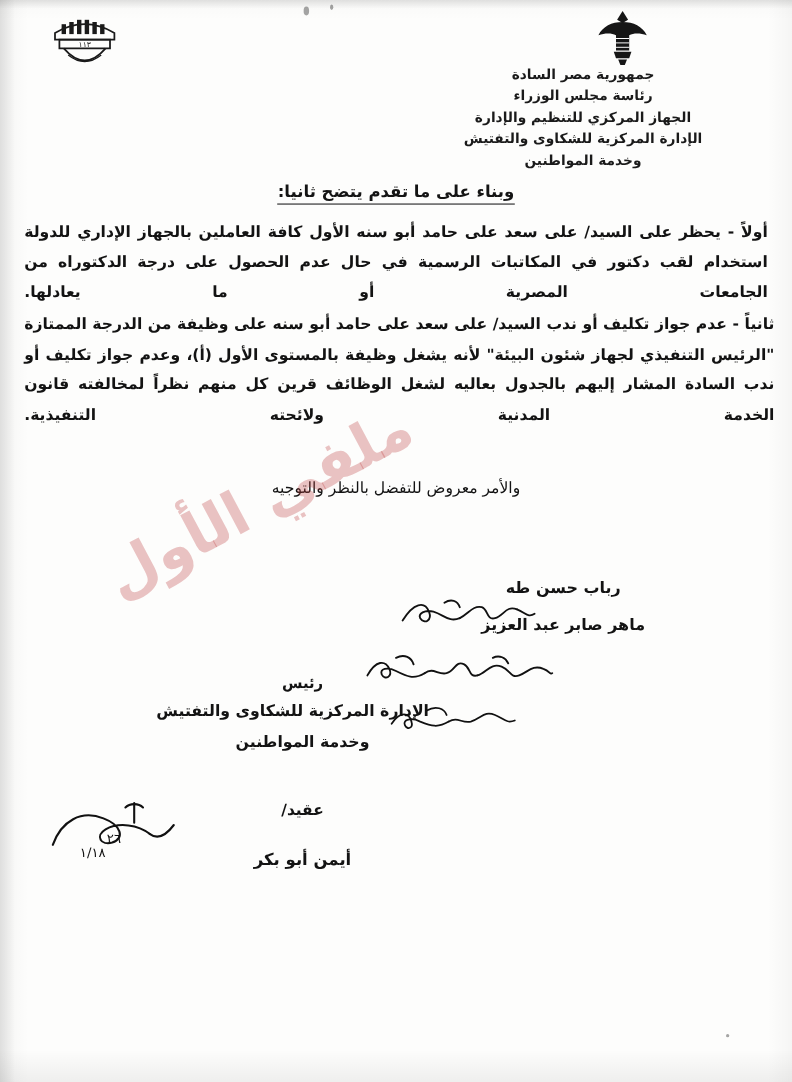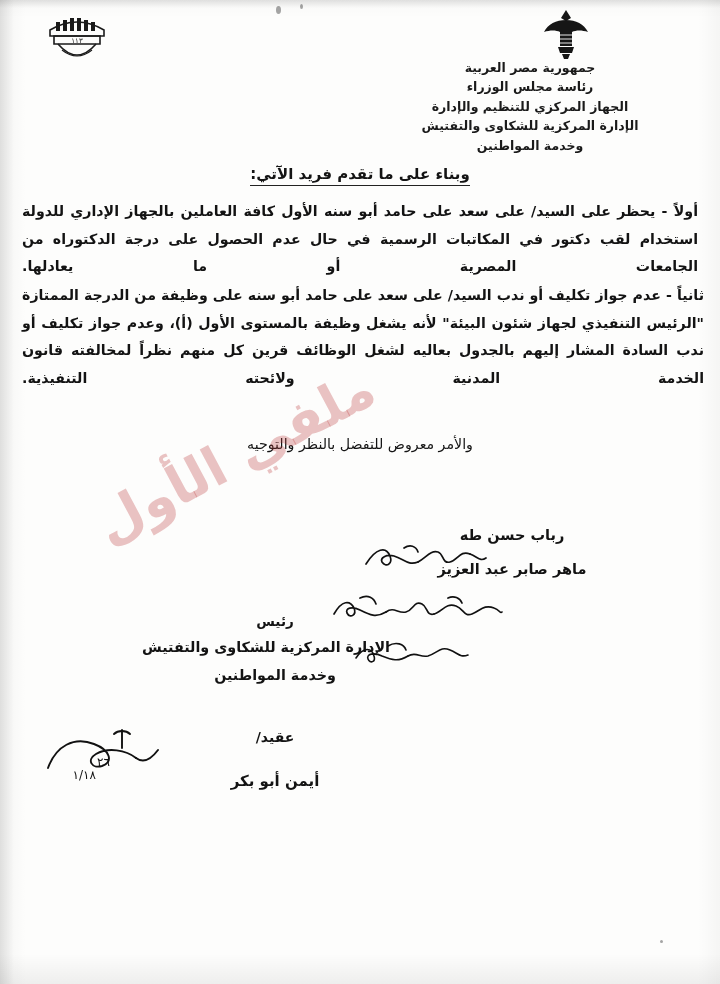--- a/index.html
+++ b/index.html
@@ -224,29 +224,29 @@
       </g>
       <g fill="none" stroke="#ffffff" stroke-width="0.9">
         <path d="M22 29 H34"></path>
         <path d="M22 33 H34"></path>
         <path d="M22 37 H34"></path>
       </g>
     </svg>
   </div>
 
   <div class="header-lines">
-    <div>جمهورية مصر العربية</div>
+    <div>جمهورية مصر السادة</div>
     <div>رئاسة مجلس الوزراء</div>
     <div>الجهاز المركزي للتنظيم والإدارة</div>
     <div>الإدارة المركزية للشكاوى والتفتيش</div>
     <div>وخدمة المواطنين</div>
   </div>
 
   <div class="title-line">
-    <span class="u">وبناء على ما تقدم فريد الآتي:</span>
+    <span class="u">وبناء على ما تقدم يتضح ثانيا:</span>
   </div>
 
   <div class="para p1">أولاً - يحظر على السيد/ على سعد على حامد أبو سنه الأول كافة العاملين بالجهاز الإداري للدولة استخدام لقب دكتور في المكاتبات الرسمية في حال عدم الحصول على درجة الدكتوراه من الجامعات المصرية أو ما يعادلها.</div>
   <div class="para p2">ثانياً - عدم جواز تكليف أو ندب السيد/ على سعد على حامد أبو سنه على وظيفة من الدرجة الممتازة "الرئيس التنفيذي لجهاز شئون البيئة" لأنه يشغل وظيفة بالمستوى الأول (أ)، وعدم جواز تكليف أو ندب السادة المشار إليهم بالجدول بعاليه لشغل الوظائف قرين كل منهم نظراً لمخالفته قانون الخدمة المدنية ولائحته التنفيذية.</div>
 
   <div class="closing">والأمر معروض للتفضل بالنظر والتوجيه</div>
 
   <div class="committee">
     <div class="member">رباب حسن طه</div>
     <div class="member">ماهر صابر عبد العزيز</div>

